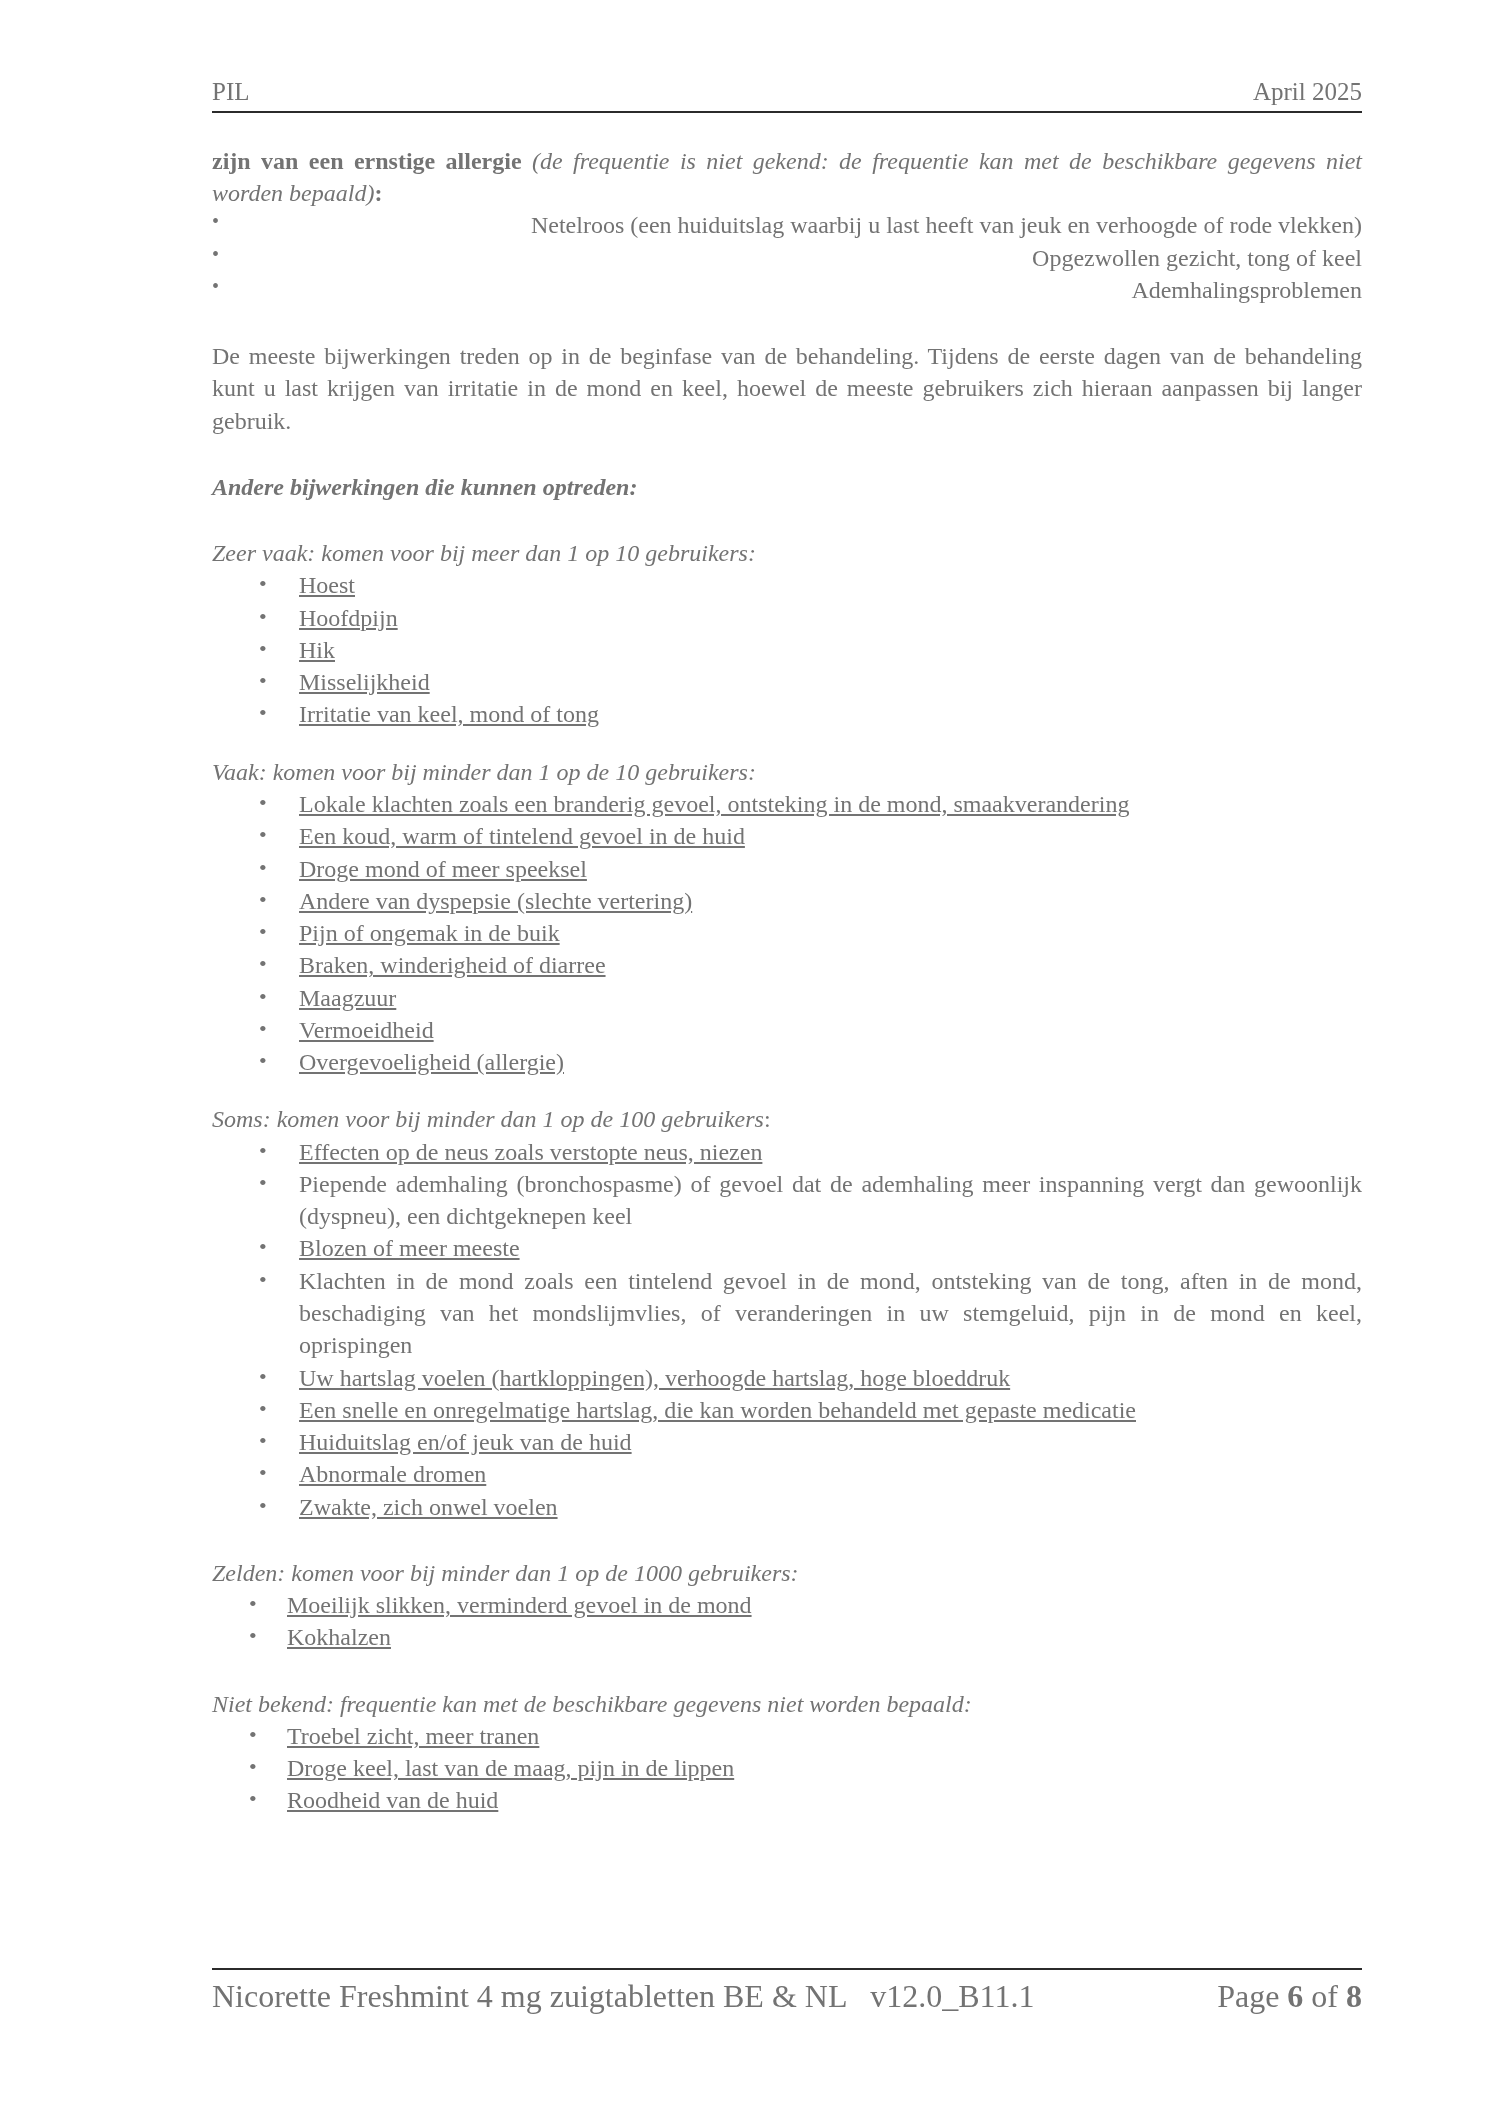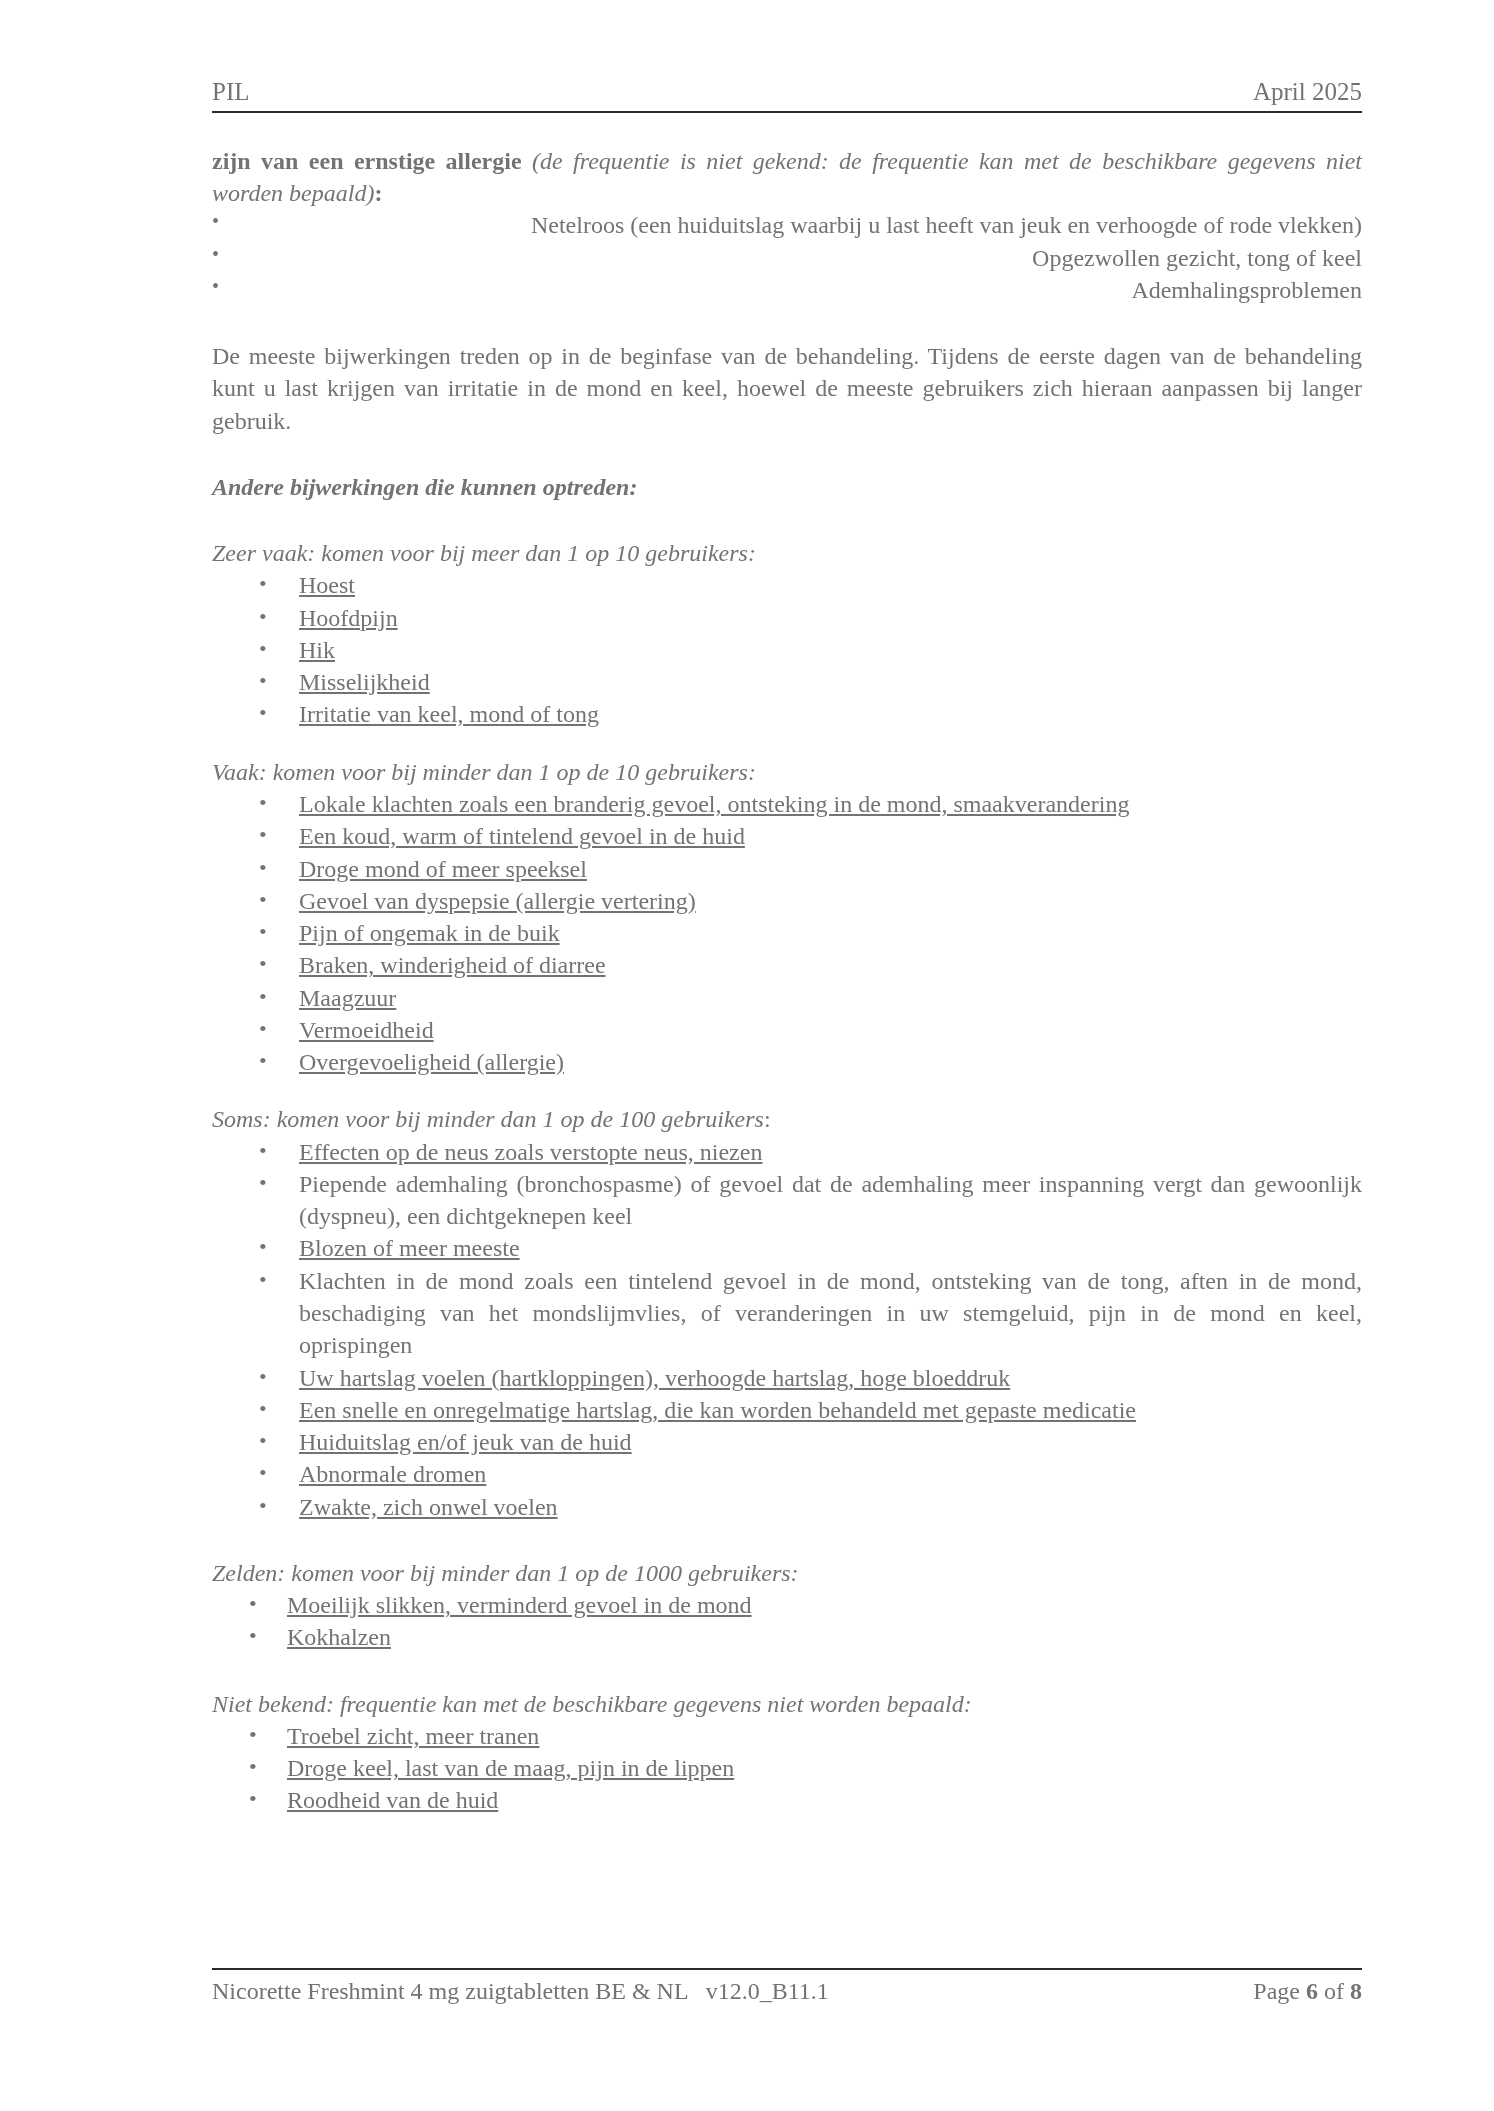--- a/index.html
+++ b/index.html
@@ -114,21 +114,21 @@
     width: 1150px;
   }
   .footer-rule {
     border-top: 2.2px solid #2b2b2b;
     width: 100%;
   }
   .footer-row {
     display: flex;
     justify-content: space-between;
     align-items: baseline;
-    font-size: 24px;
+    font-size: 32px;
     padding-top: 8px;
   }
   .footer-left  { white-space: pre; }
   .footer-right { white-space: pre; }
 </style>
 </head>
 <body>
 
 <div class="page">
 
@@ -171,21 +171,21 @@
         <li class="single">Irritatie van keel, mond of tong</li>
       </ul>
 
       <div class="spacer-sm"></div>
 
       <p class="para nojust"><span class="i">Vaak: komen voor bij minder dan 1 op de 10 gebruikers:</span><span></span></p>
       <ul class="bullet-list indent-deep">
         <li class="single">Lokale klachten zoals een branderig gevoel, ontsteking in de mond, smaakverandering</li>
         <li class="single">Een koud, warm of tintelend gevoel in de huid</li>
         <li class="single">Droge mond of meer speeksel</li>
-        <li class="single">Gevoel van dyspepsie (allergie vertering)</li>
+        <li class="single">Andere van dyspepsie (slechte vertering)</li>
         <li class="single">Pijn of ongemak in de buik</li>
         <li class="single">Braken, winderigheid of diarree</li>
         <li class="single">Maagzuur</li>
         <li class="single">Vermoeidheid</li>
         <li class="single">Overgevoeligheid (allergie)</li>
       </ul>
 
       <div class="spacer-sm"></div>
 
       <p class="para nojust"><span class="i">Soms: komen voor bij minder dan 1 op de 100 gebruikers</span><span>:</span></p>

